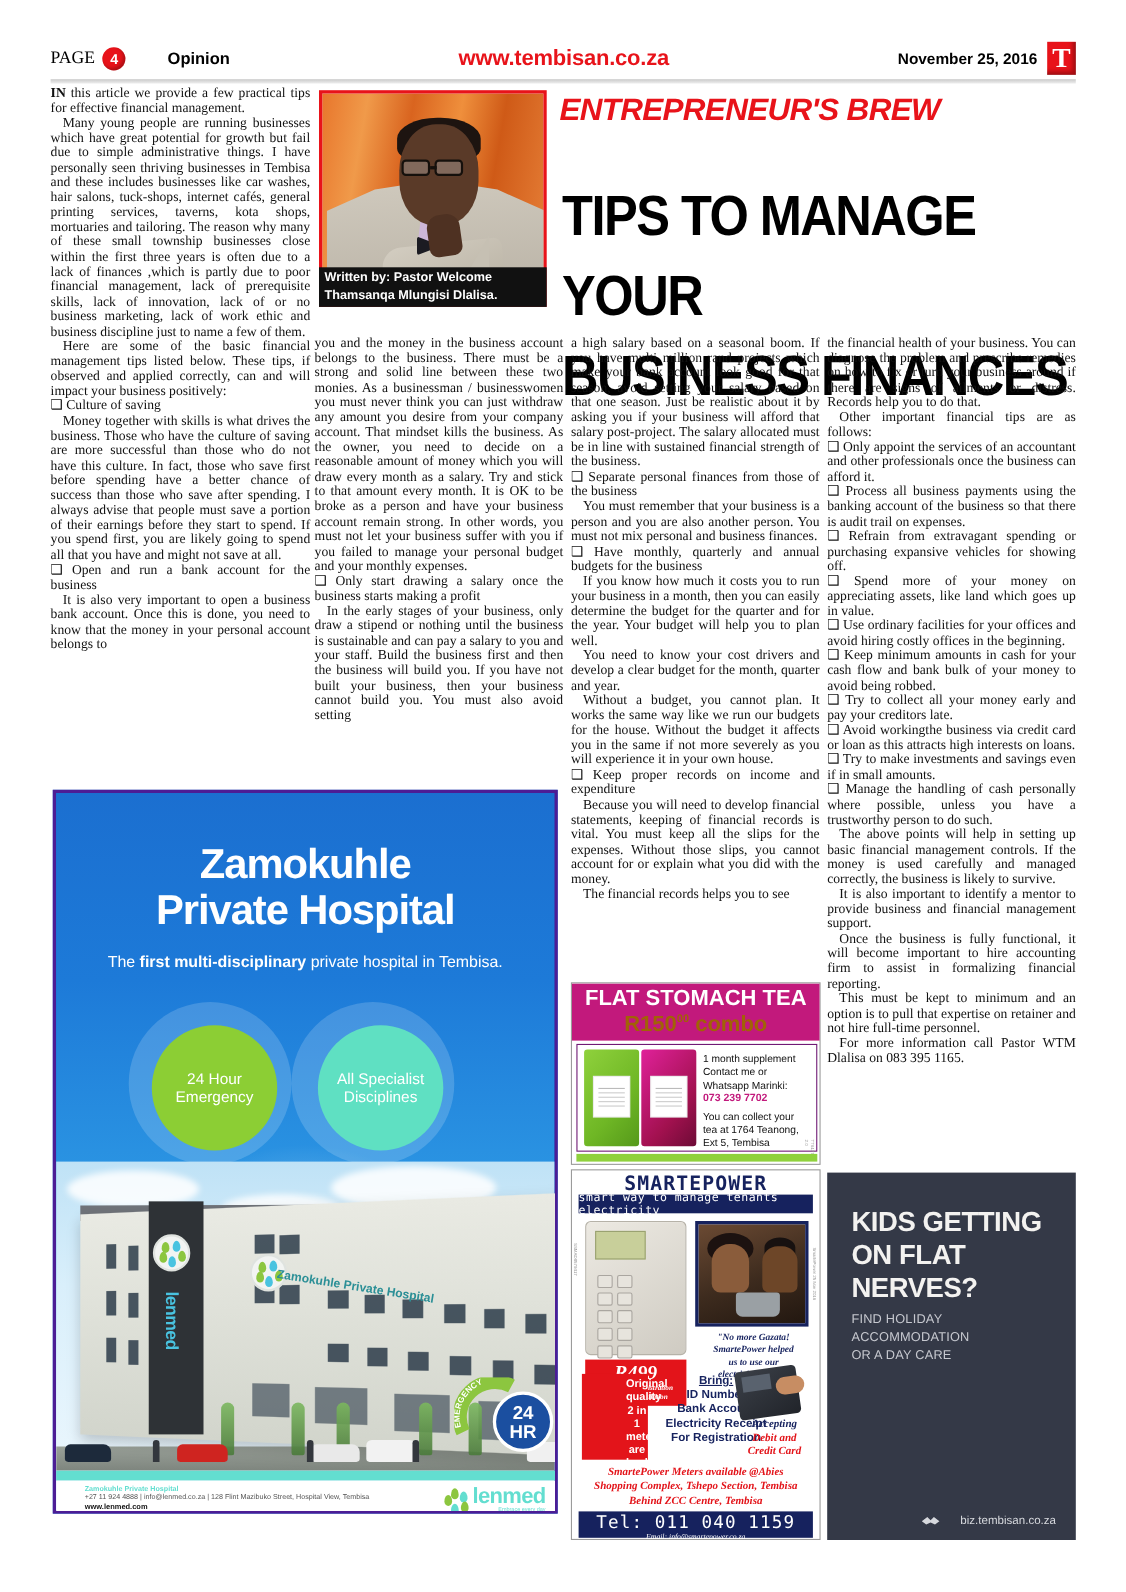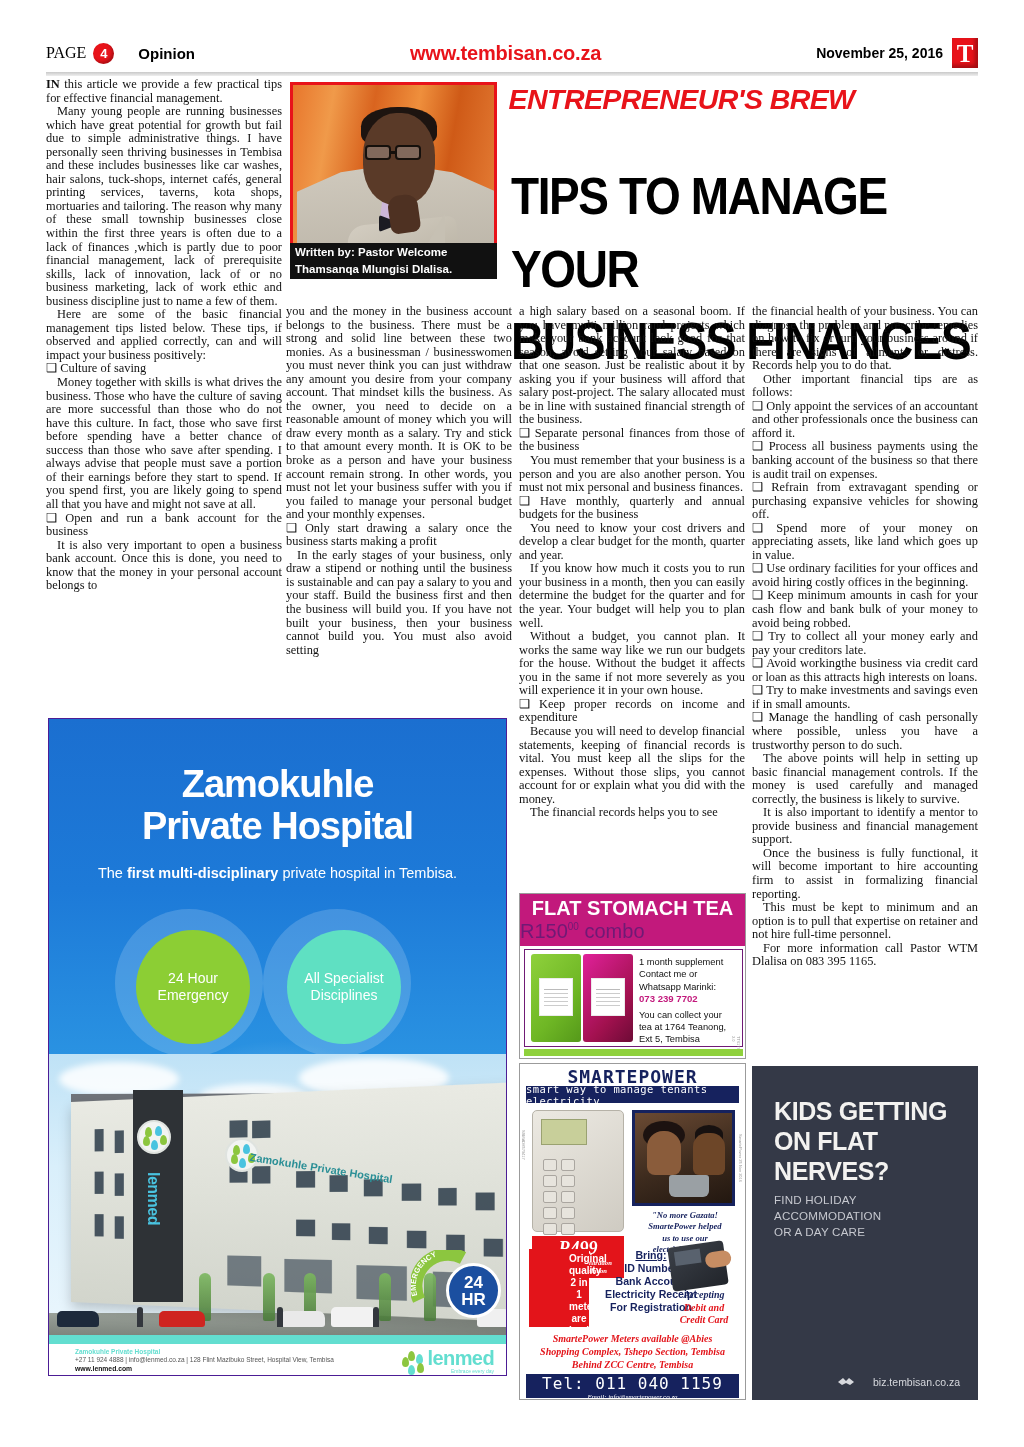--- a/index.html
+++ b/index.html
@@ -19,21 +19,21 @@
   .mh-page-num {
     width: 21px; height: 21px; border-radius: 50%;
     background:#e8131a; color:#fff;
     font-family:"Liberation Sans",sans-serif; font-weight:bold; font-size:13px;
     display:flex; align-items:center; justify-content:center;
     margin-left:7px;
     box-shadow: inset -2px -2px 3px rgba(0,0,0,.25);
   }
   .mh-section {
     font-family:"Liberation Sans",sans-serif; font-weight:bold; font-size:15px;
-    margin-left:24px; color:#000;
+    margin-left:38px; color:#000;
   }
   .mh-url {
     flex:1; text-align:center;
     font-family:"Liberation Sans",sans-serif; font-weight:bold; font-size:20px;
     color:#e8131a; letter-spacing:-0.2px;
   }
   .mh-date {
     font-family:"Liberation Sans",sans-serif; font-weight:bold; font-size:14px; color:#000;
     margin-right:9px;
   }
@@ -127,21 +127,21 @@
     position:absolute; left:511px; top:160px; width:470px;
     font-family:"Liberation Sans",sans-serif; font-weight:bold;
     font-size:46px; line-height:65px; color:#000;
     letter-spacing:-1.4px; transform: scaleY(1.12); transform-origin: top left;
   }
   .headline .l2 { display:block; }
 
   
   .zam {
     position:absolute; left:48px; top:718px; width:459px; height:658px;
-    border:1px solid #4c1d95; overflow:hidden; background:#1273d4;
+    border:3px solid #4c1d95; overflow:hidden; background:#1273d4;
   }
   .zam-sky {
     position:absolute; inset:0;
     background:
       radial-gradient(ellipse 60% 34% at 16% 86%, rgba(255,255,255,.93) 0%, rgba(255,255,255,0) 60%),
       radial-gradient(ellipse 46% 26% at 78% 90%, rgba(255,255,255,.8) 0%, rgba(255,255,255,0) 62%),
       radial-gradient(ellipse 40% 20% at 50% 62%, rgba(255,255,255,.35) 0%, rgba(255,255,255,0) 65%),
       linear-gradient(to bottom,#1b6fd0 0%,#1d7ad8 26%,#2a93e2 52%,#63b5ec 74%,#a8d7f5 92%,#cfe9fb 100%);
   }
   .zam-title {
@@ -243,22 +243,22 @@
   .lenmed-mark { position:relative; width:22px; height:22px; margin-right:4px; }
 
   
   .tea {
     position:absolute; left:519px; top:893px; width:227px; height:166px;
     border:1px solid #9b9b9b; background:#fff; overflow:hidden;
   }
   .tea-head { position:absolute; left:0; top:0; width:227px; height:52px; background:#c2197c; }
   .tea-h1 { position:absolute; left:0; right:0; top:3px; text-align:center;
     font-family:"Liberation Sans",sans-serif; font-weight:bold; font-size:20px; color:#fff; }
-  .tea-h2 { position:absolute; left:0; right:0; top:26px; text-align:left;
-    font-family:"Liberation Sans",sans-serif; font-weight:normal; font-size:20px; color:#701a75; }
+  .tea-h2 { position:absolute; left:0; right:0; top:26px; text-align:center;
+    font-family:"Liberation Sans",sans-serif; font-weight:bold; font-size:20px; color:#a16207; }
   .tea-h2 sup { font-size:10px; vertical-align:super; }
   .tea-body { position:absolute; left:4px; top:55px; width:219px; height:98px;
     border:1px solid #701a75; background:#fff; }
   .bag { position:absolute; top:4px; width:50px; height:88px; border-radius:3px; }
   .bag.green { left:6px; background:linear-gradient(130deg,#8fd13c,#6fb725 60%,#55991a); }
   .bag.pink { left:58px; background:linear-gradient(130deg,#e0219a,#a2114f 65%,#6d0b36); }
   .bag .lbl { position:absolute; left:8px; top:24px; width:34px; height:38px;
     background:#fff; border:1px solid rgba(0,0,0,.08); }
   .bag .lbl::after { content:''; position:absolute; left:4px; top:10px; right:4px; height:1px;
     background:#bbb; box-shadow:0 4px 0 #ccc,0 8px 0 #ccc,0 12px 0 #ccc,0 16px 0 #ccc; }
@@ -339,21 +339,21 @@
 
   
   .kids { position:absolute; left:752px; top:1066px; width:226px; height:334px;
     background:#343947; overflow:hidden; }
   .kids-h { position:absolute; left:22px; top:30px; width:180px;
     font-family:"Liberation Sans",sans-serif; font-weight:bold; font-size:25px;
     line-height:30px; color:#f3f2f0; letter-spacing:-.4px; }
   .kids-s { position:absolute; left:22px; top:126px; width:190px;
     font-family:"Liberation Sans",sans-serif; font-size:11.6px; line-height:16px;
     color:#c6c8cf; letter-spacing:.2px; }
-  .kids-f { position:absolute; right:18px; bottom:12px; display:flex; align-items:flex-start; gap:18px;
+  .kids-f { position:absolute; right:18px; bottom:12px; display:flex; align-items:center; gap:18px;
     font-family:"Liberation Sans",sans-serif; font-size:10.5px; color:#d6d8dd; }
   .kids-mark { width:18px; height:11px; position:relative; }
 </style>
 </head>
 <body>
 
 <div class="page">
 
   <div class="masthead">
     <span>PAGE</span>
@@ -401,22 +401,22 @@
   <div class="col" id="col2">
       <p class="lead">you and the money in the business account belongs to the business. There must be a strong and solid line between these two monies. As a businessman / businesswomen you must never think you can just withdraw any amount you desire from your company account. That mindset kills the business. As the owner, you need to decide on a reasonable amount of money which you will draw every month as a salary. Try and stick to that amount every month. It is OK to be broke as a person and have your business account remain strong. In other words, you must not let your business suffer with you if you failed to manage your personal budget and your monthly expenses.</p>
       <p class="noind">❑ Only start drawing a salary once the business starts making a profit</p>
       <p>In the early stages of your business, only draw a stipend or nothing until the business is sustainable and can pay a salary to you and your staff. Build the business first and then the business will build you. If you have not built your business, then your business cannot build you. You must also avoid setting</p>
     </div>
   <div class="col" id="col3">
       <p class="lead">a high salary based on a seasonal boom. If you have multi million rand projects which make your bank account look good for that season, avoid setting your salary based on that one season. Just be realistic about it by asking you if your business will afford that salary post-project. The salary allocated must be in line with sustained financial strength of the business.</p>
       <p class="noind">❑ Separate personal finances from those of the business</p>
       <p>You must remember that your business is a person and you are also another person. You must not mix personal and business finances.</p>
       <p class="noind">❑ Have monthly, quarterly and annual budgets for the business</p>
+      <p>If you know how much it costs you to run your business in a month, then you can easily determine the budget for the quarter and for the year. Your budget will help you to plan well.</p>
       <p>You need to know your cost drivers and develop a clear budget for the month, quarter and year.</p>
-      <p>If you know how much it costs you to run your business in a month, then you can easily determine the budget for the quarter and for the year. Your budget will help you to plan well.</p>
       <p>Without a budget, you cannot plan. It works the same way like we run our budgets for the house. Without the budget it affects you in the same if not more severely as you will experience it in your own house.</p>
       <p class="noind">❑ Keep proper records on income and expenditure</p>
       <p>Because you will need to develop financial statements, keeping of financial records is vital. You must keep all the slips for the expenses. Without those slips, you cannot account for or explain what you did with the money.</p>
       <p>The financial records helps you to see</p>
     </div>
   <div class="col" id="col4">
       <p class="lead">the financial health of your business. You can diagnose the problem and prescribe remedies on how to fix or turn your business around if there are signs of ailments or distress. Records help you to do that.</p>
       <p>Other important financial tips are as follows:</p>
       <p class="noind">❑ Only appoint the services of an accountant and other professionals once the business can afford it.</p>
       <p class="noind">❑ Process all business payments using the banking account of the business so that there is audit trail on expenses.</p>

